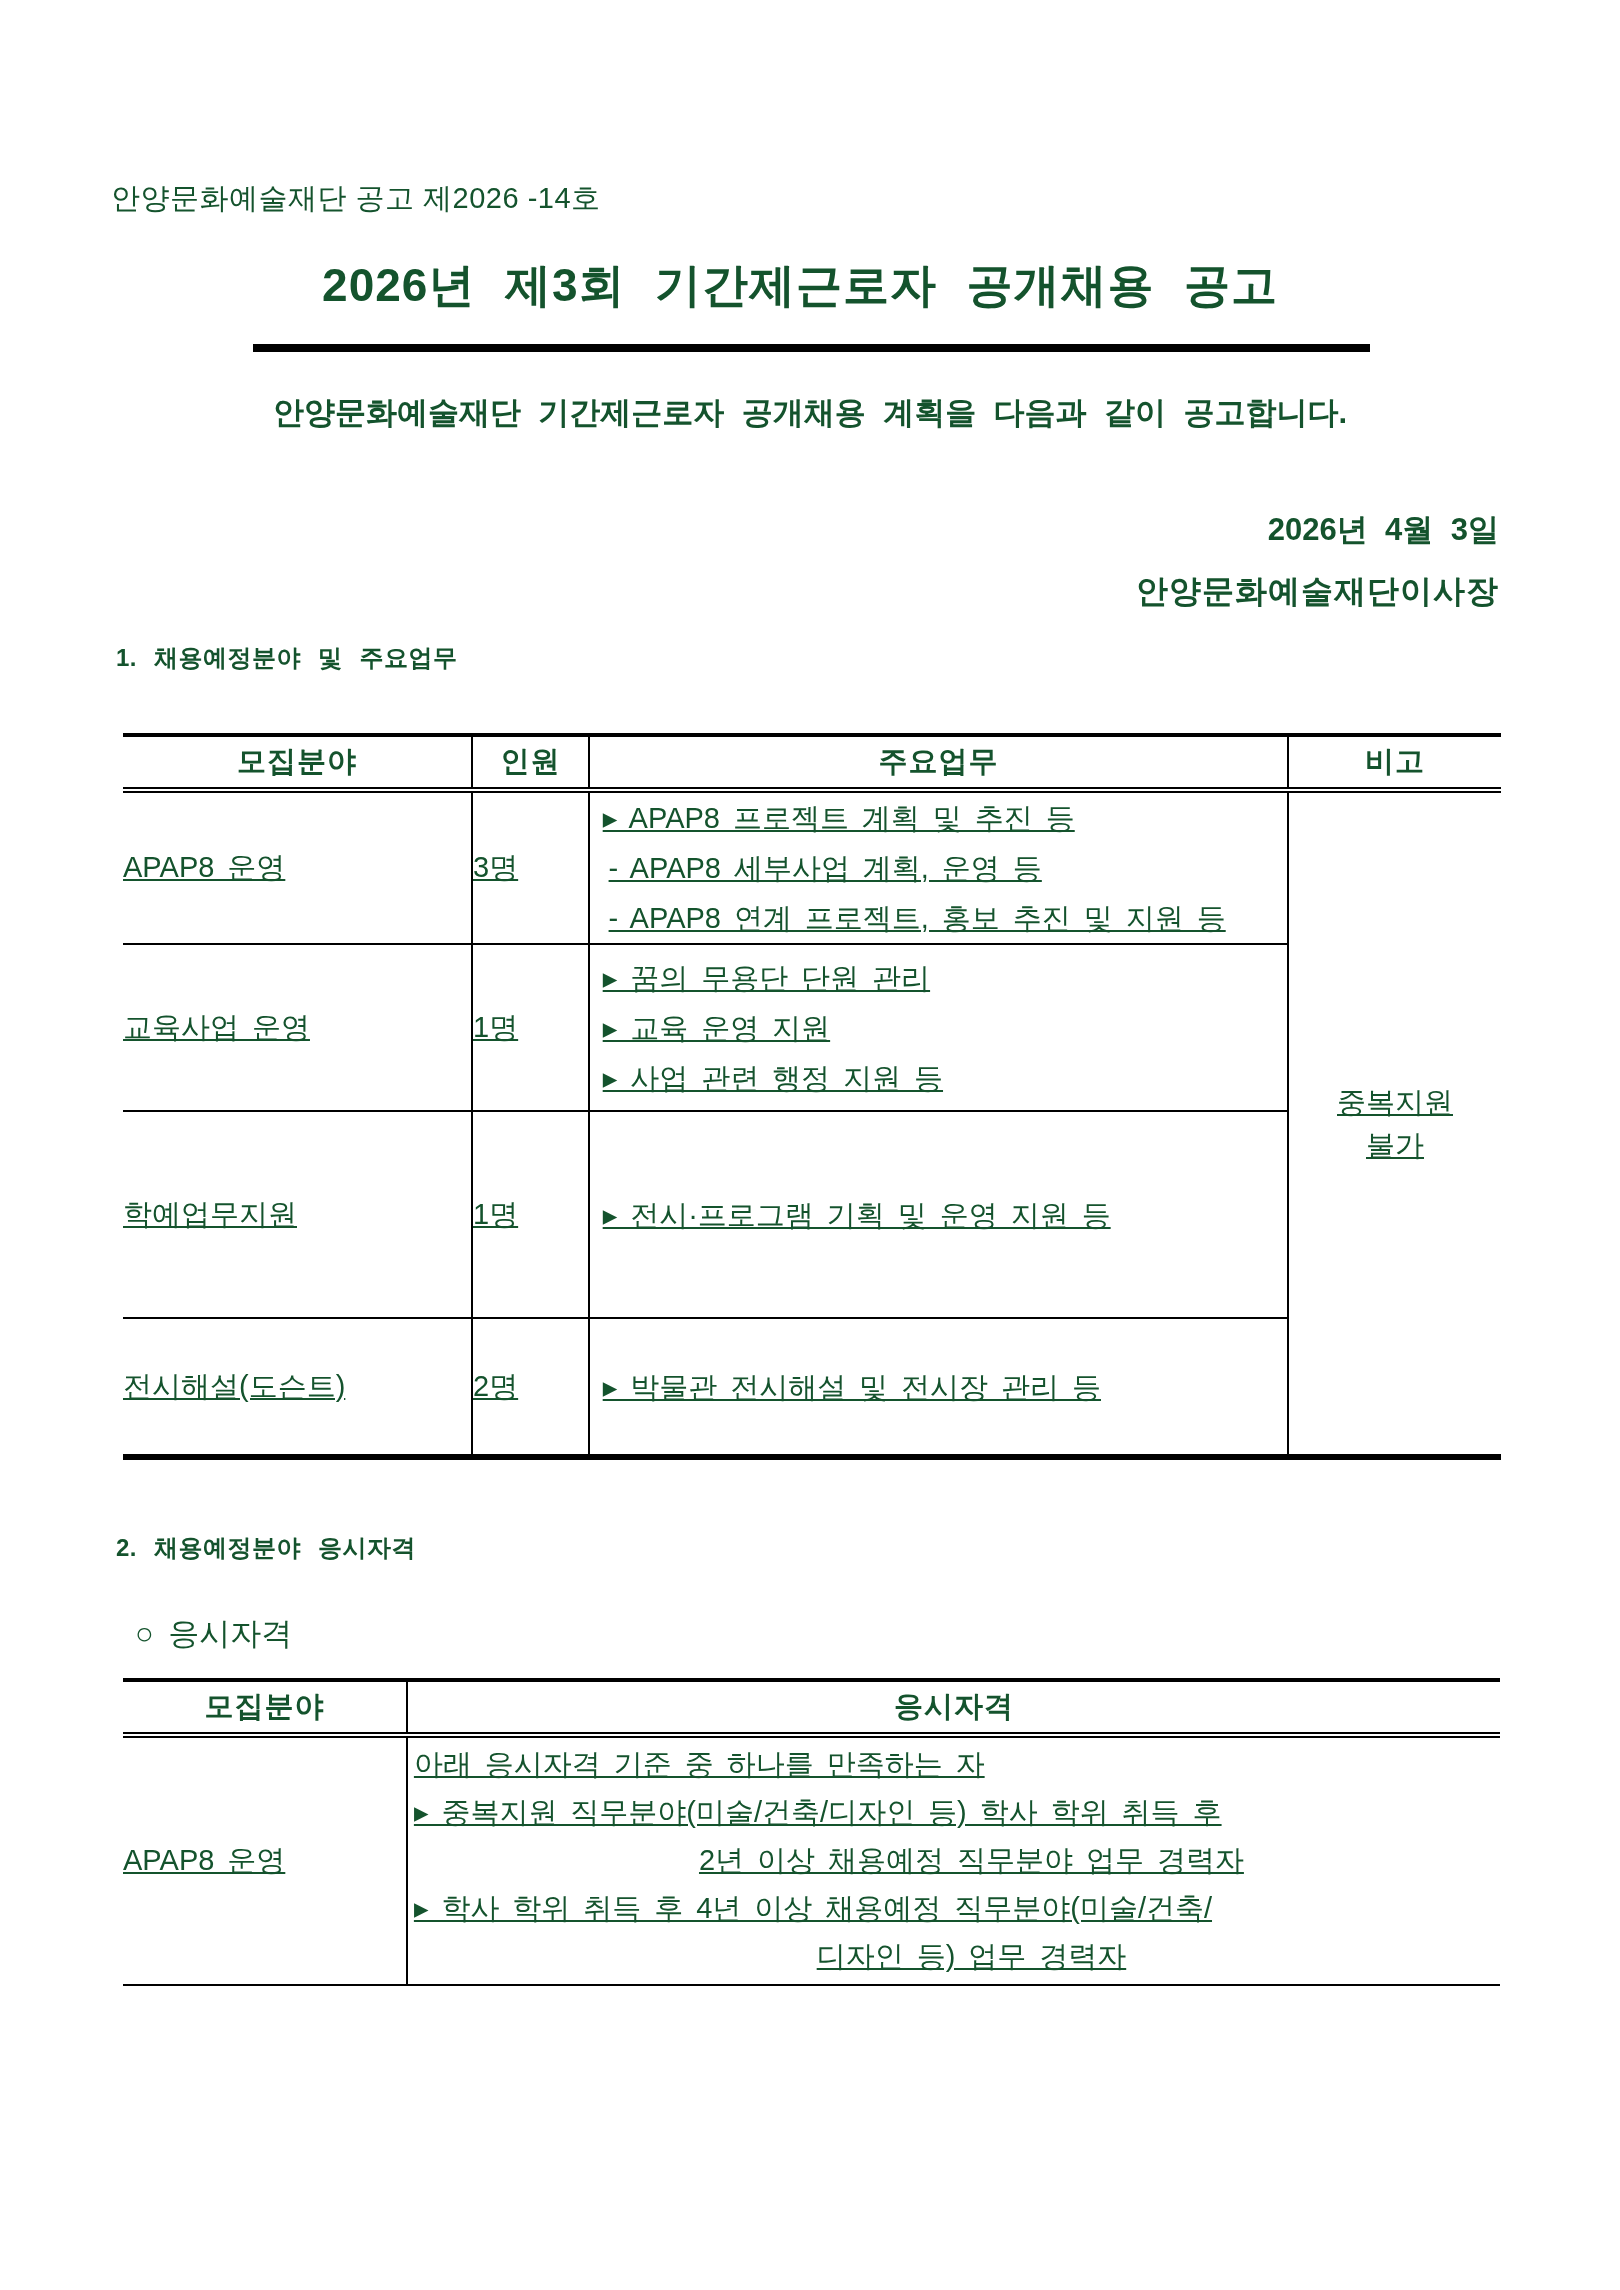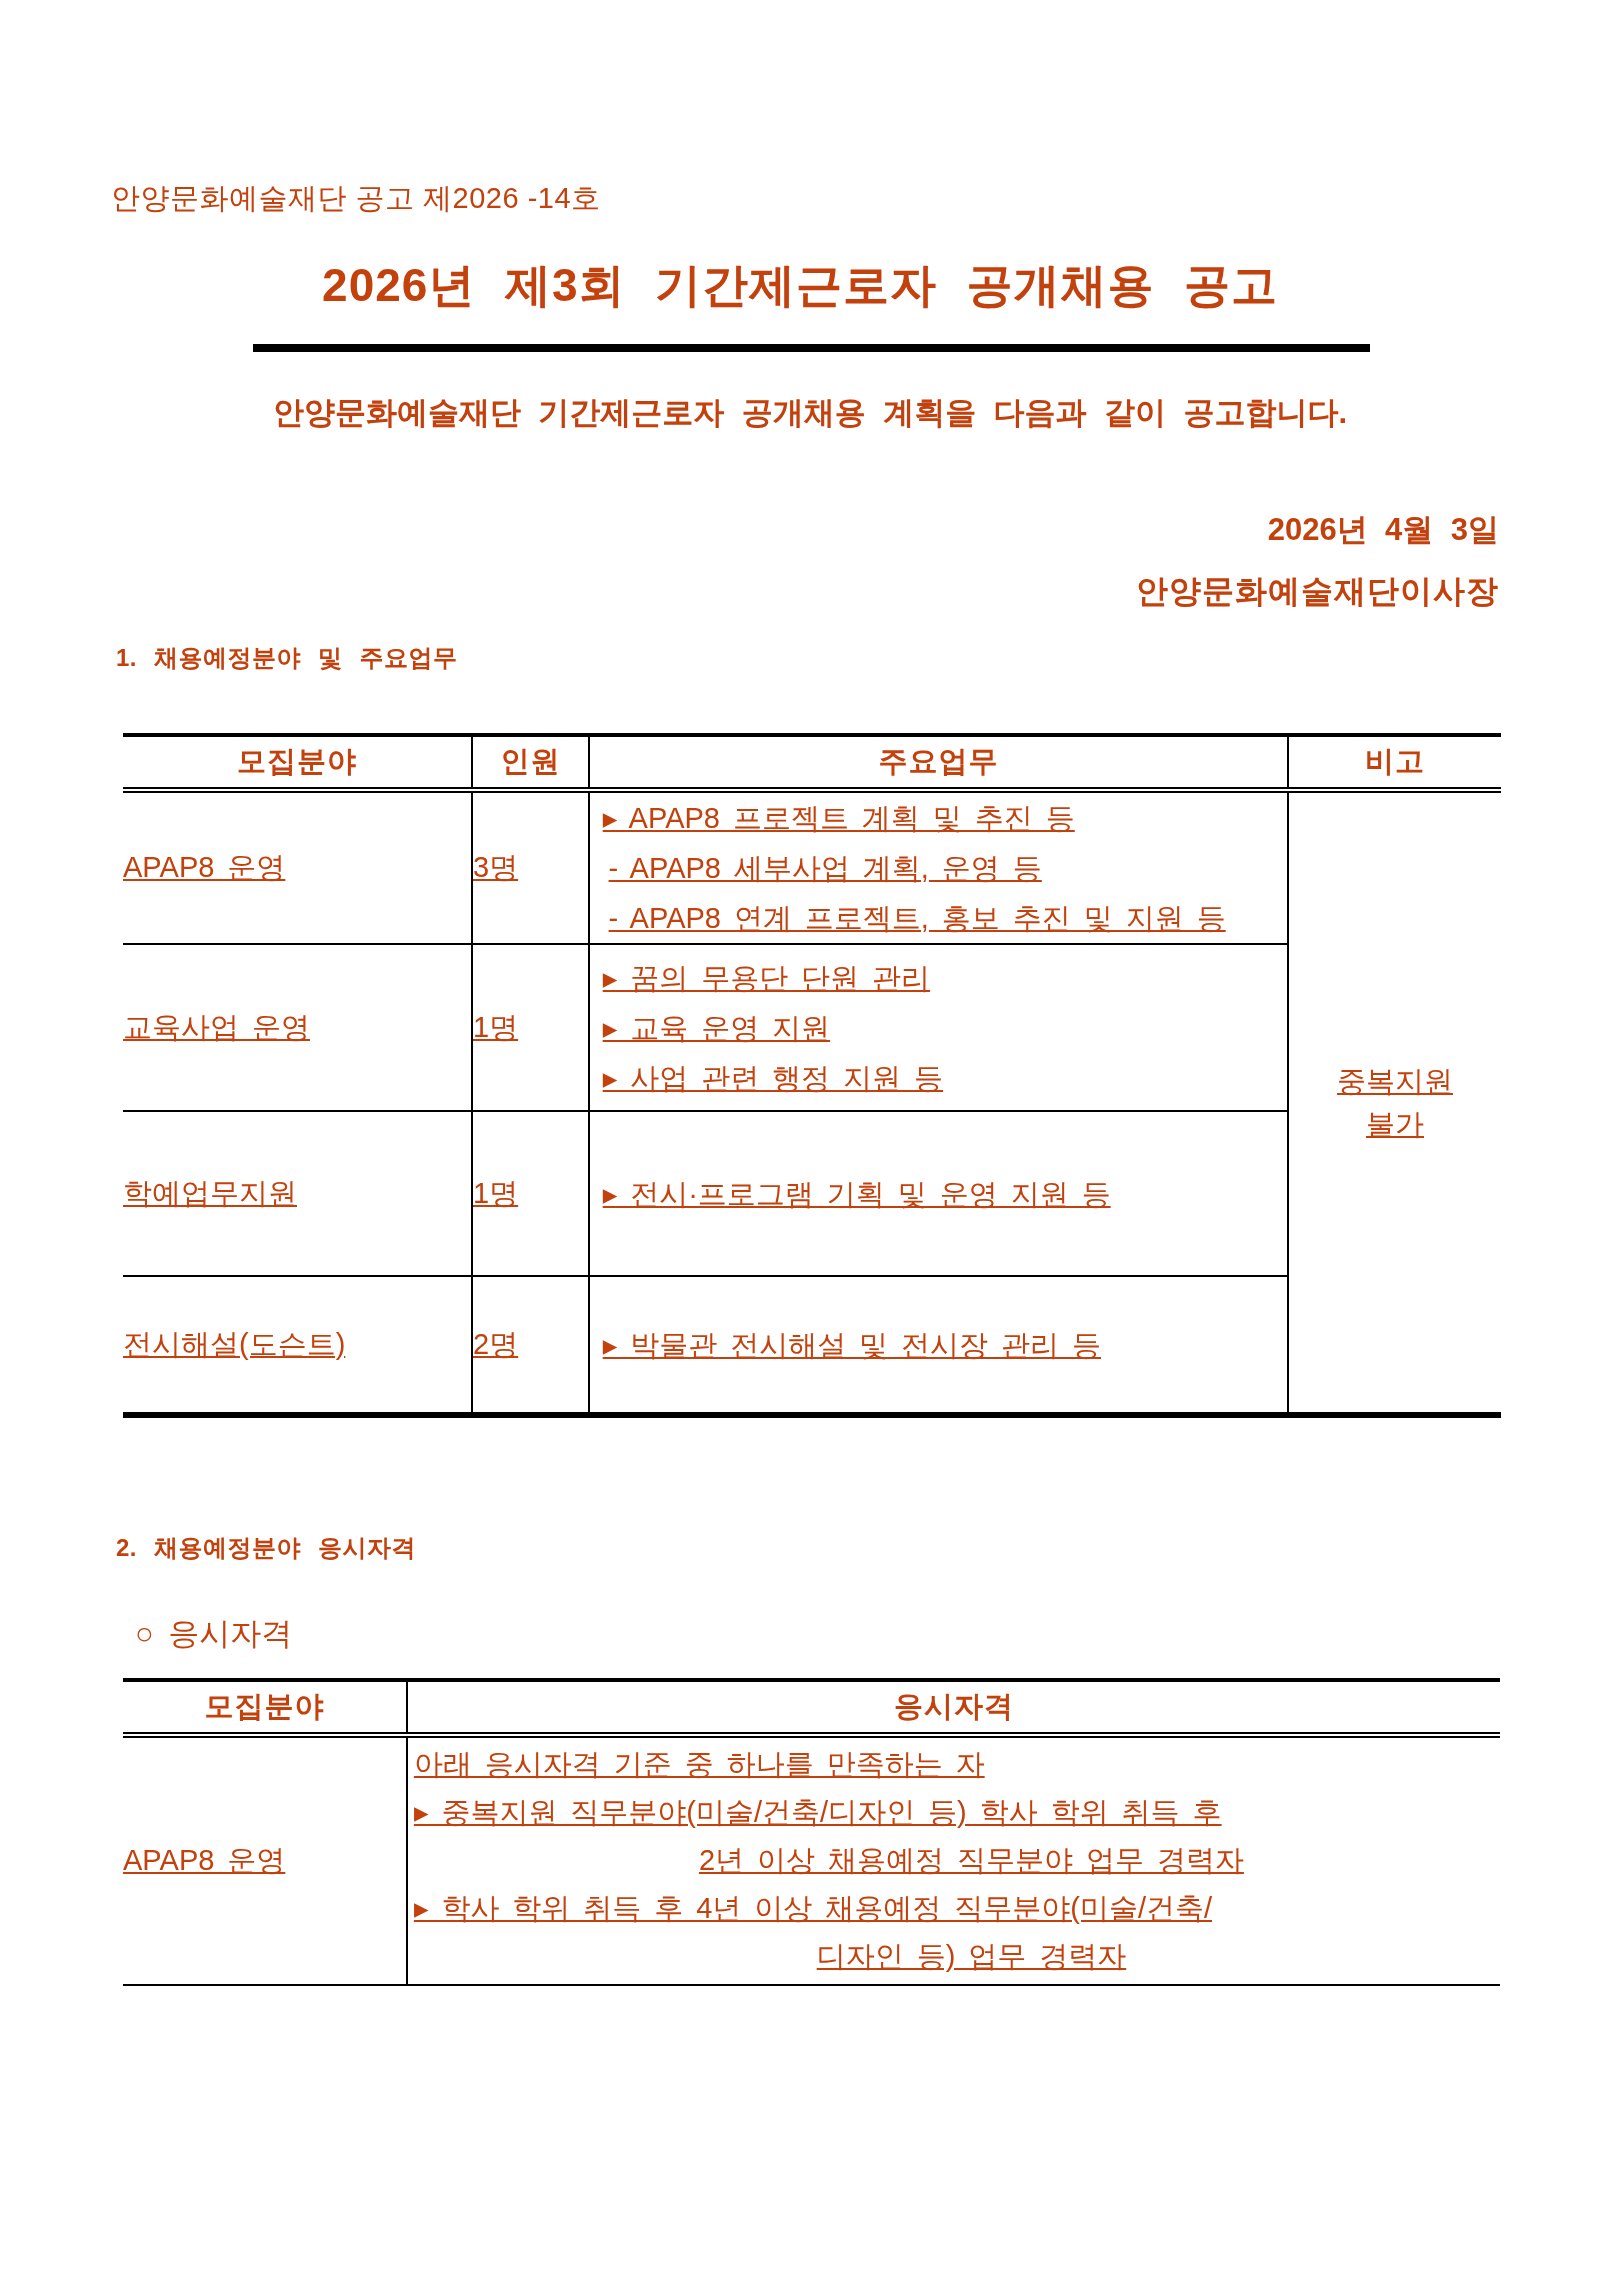--- a/index.html
+++ b/index.html
@@ -1,21 +1,21 @@
 <!DOCTYPE html>
 <html><head>
 <meta charset="utf-8">
 <style>
   * { margin:0; padding:0; box-sizing:border-box; }
   html,body { background:#fff; }
   .page {
     position:relative;
     width:1620px; height:2291px;
     background:#ffffff;
-    color:#c2410c;
+    color:#14532d;
     font-family:"Liberation Sans","DejaVu Sans",sans-serif;
     overflow:hidden;
   }
   .abs { position:absolute; }
 
   .notice-no { top:179px; left:111px; font-size:29px; letter-spacing:0.5px; }
 
   .doc-title {
     top:255px; left:0; width:1600px;
     text-align:center; font-size:46px; font-weight:bold;
@@ -53,21 +53,21 @@
   .t1 th { height:55px; }
   .t2 th { height:55px; }
 
   td { vertical-align:middle; word-spacing:4.9px;text-decoration:underline; }
   td + td, th + th { border-left:2px solid #000; }
 
   .t1 tbody tr + tr td { border-top:2px solid #000; }
 
   .r1 td { height:154px; }
   .r2 td { height:167px; }
-  .r3 td { height:165px; }
+  .r3 td { height:207px; }
   .r4 td { height:139px; }
 
   .c-center { text-align:left; }
   .c-tasks { padding-left:12.7px; line-height:50px; }
   .task { white-space:nowrap; }
   .task.dash { padding-left:5.9px; }
 
   .c-note { text-align:center; line-height:43px; }
   .note-text { max-width:147px; margin:0 auto; }
 

